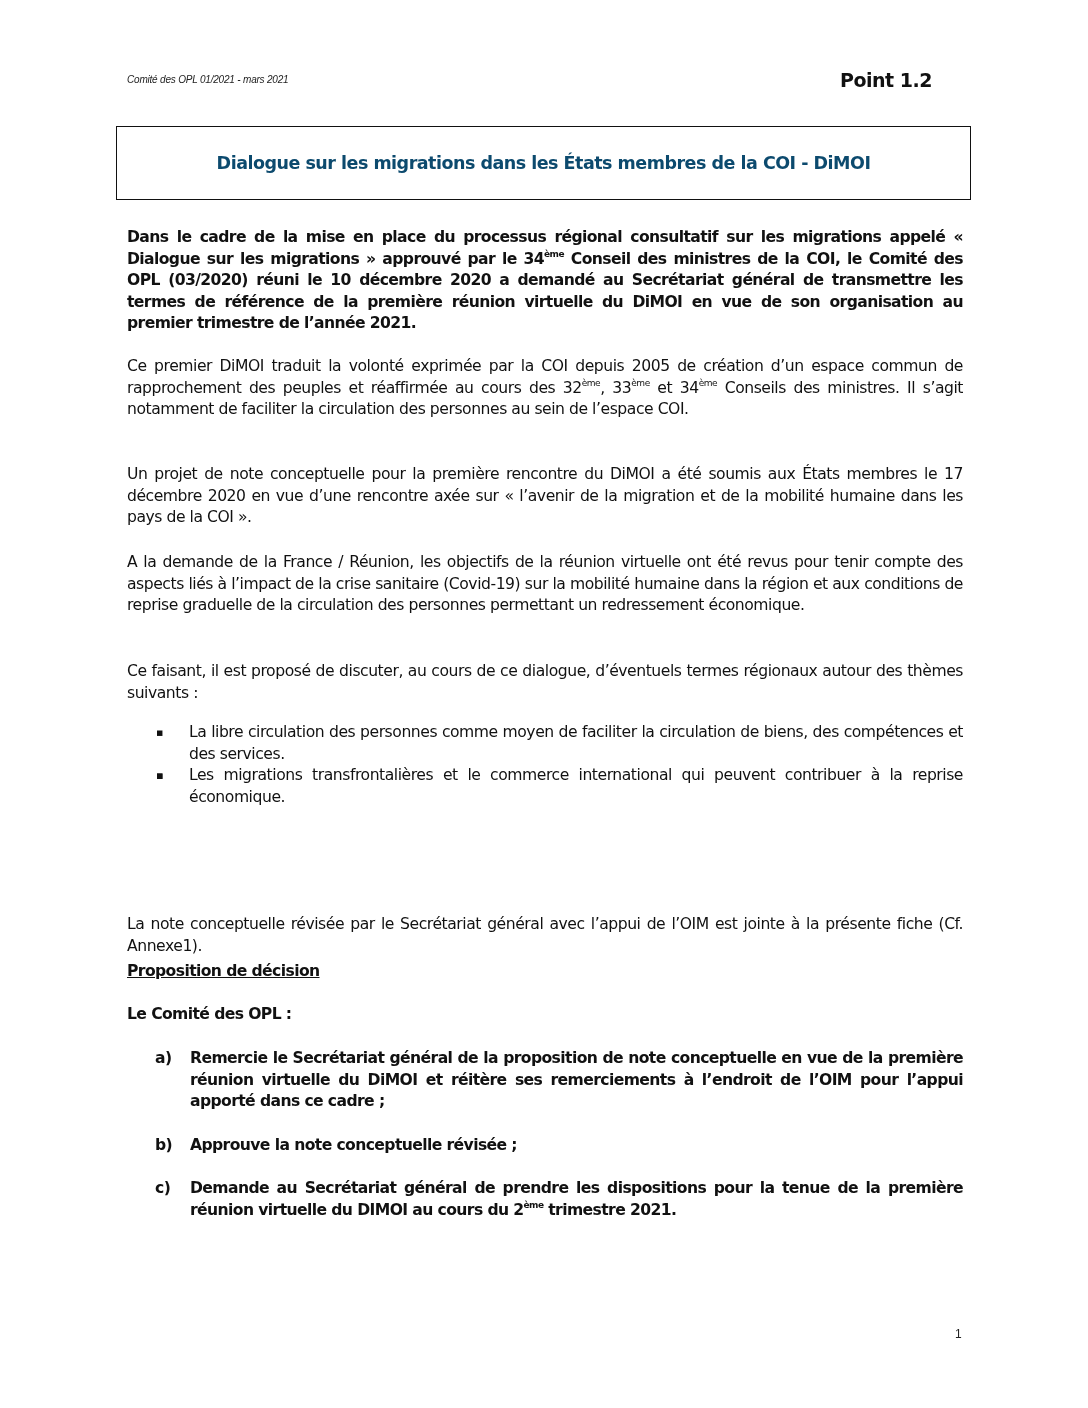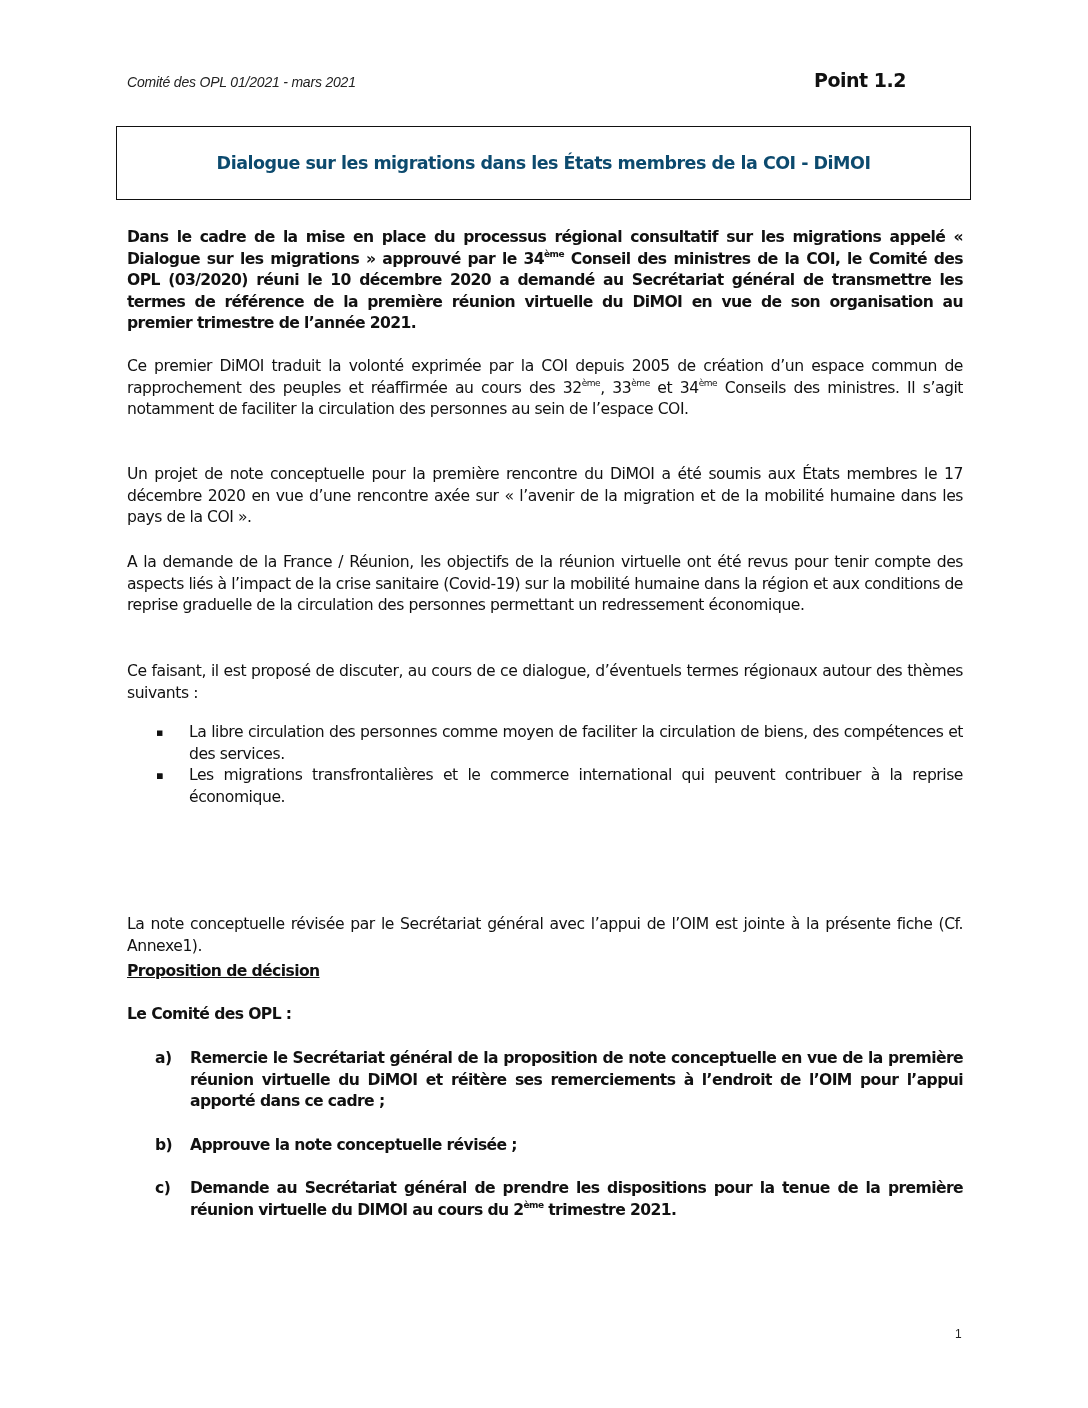--- a/index.html
+++ b/index.html
@@ -3,24 +3,24 @@
   <meta charset="utf-8">
   <style>
     html, body { margin: 0; padding: 0; background: #ffffff; }
     body {
       width: 1088px; height: 1408px; position: relative; overflow: hidden;
       font-family: "DejaVu Sans", sans-serif; color: #111111;
     }
     .header-left {
       position: absolute; left: 127px; top: 74px;
       font-family: "Liberation Sans", sans-serif; font-style: italic;
-      font-size: 14px; letter-spacing: -0.2px; color: #222;
+      font-size: 10px; letter-spacing: -0.2px; color: #222;
     }
     .header-right {
-      position: absolute; left: 814px; top: 69px;
+      position: absolute; left: 840px; top: 69px;
       font-family: "DejaVu Sans", sans-serif; font-weight: bold;
       font-size: 19px; letter-spacing: -0.5px; color: #111;
     }
     .title-box {
       position: absolute; left: 116px; top: 126px; width: 855px; height: 74px;
       border: 1.5px solid #111; box-sizing: border-box;
       display: flex; align-items: center; justify-content: center;
     }
     .title-box span {
       font-family: "DejaVu Sans", sans-serif; font-weight: bold;

